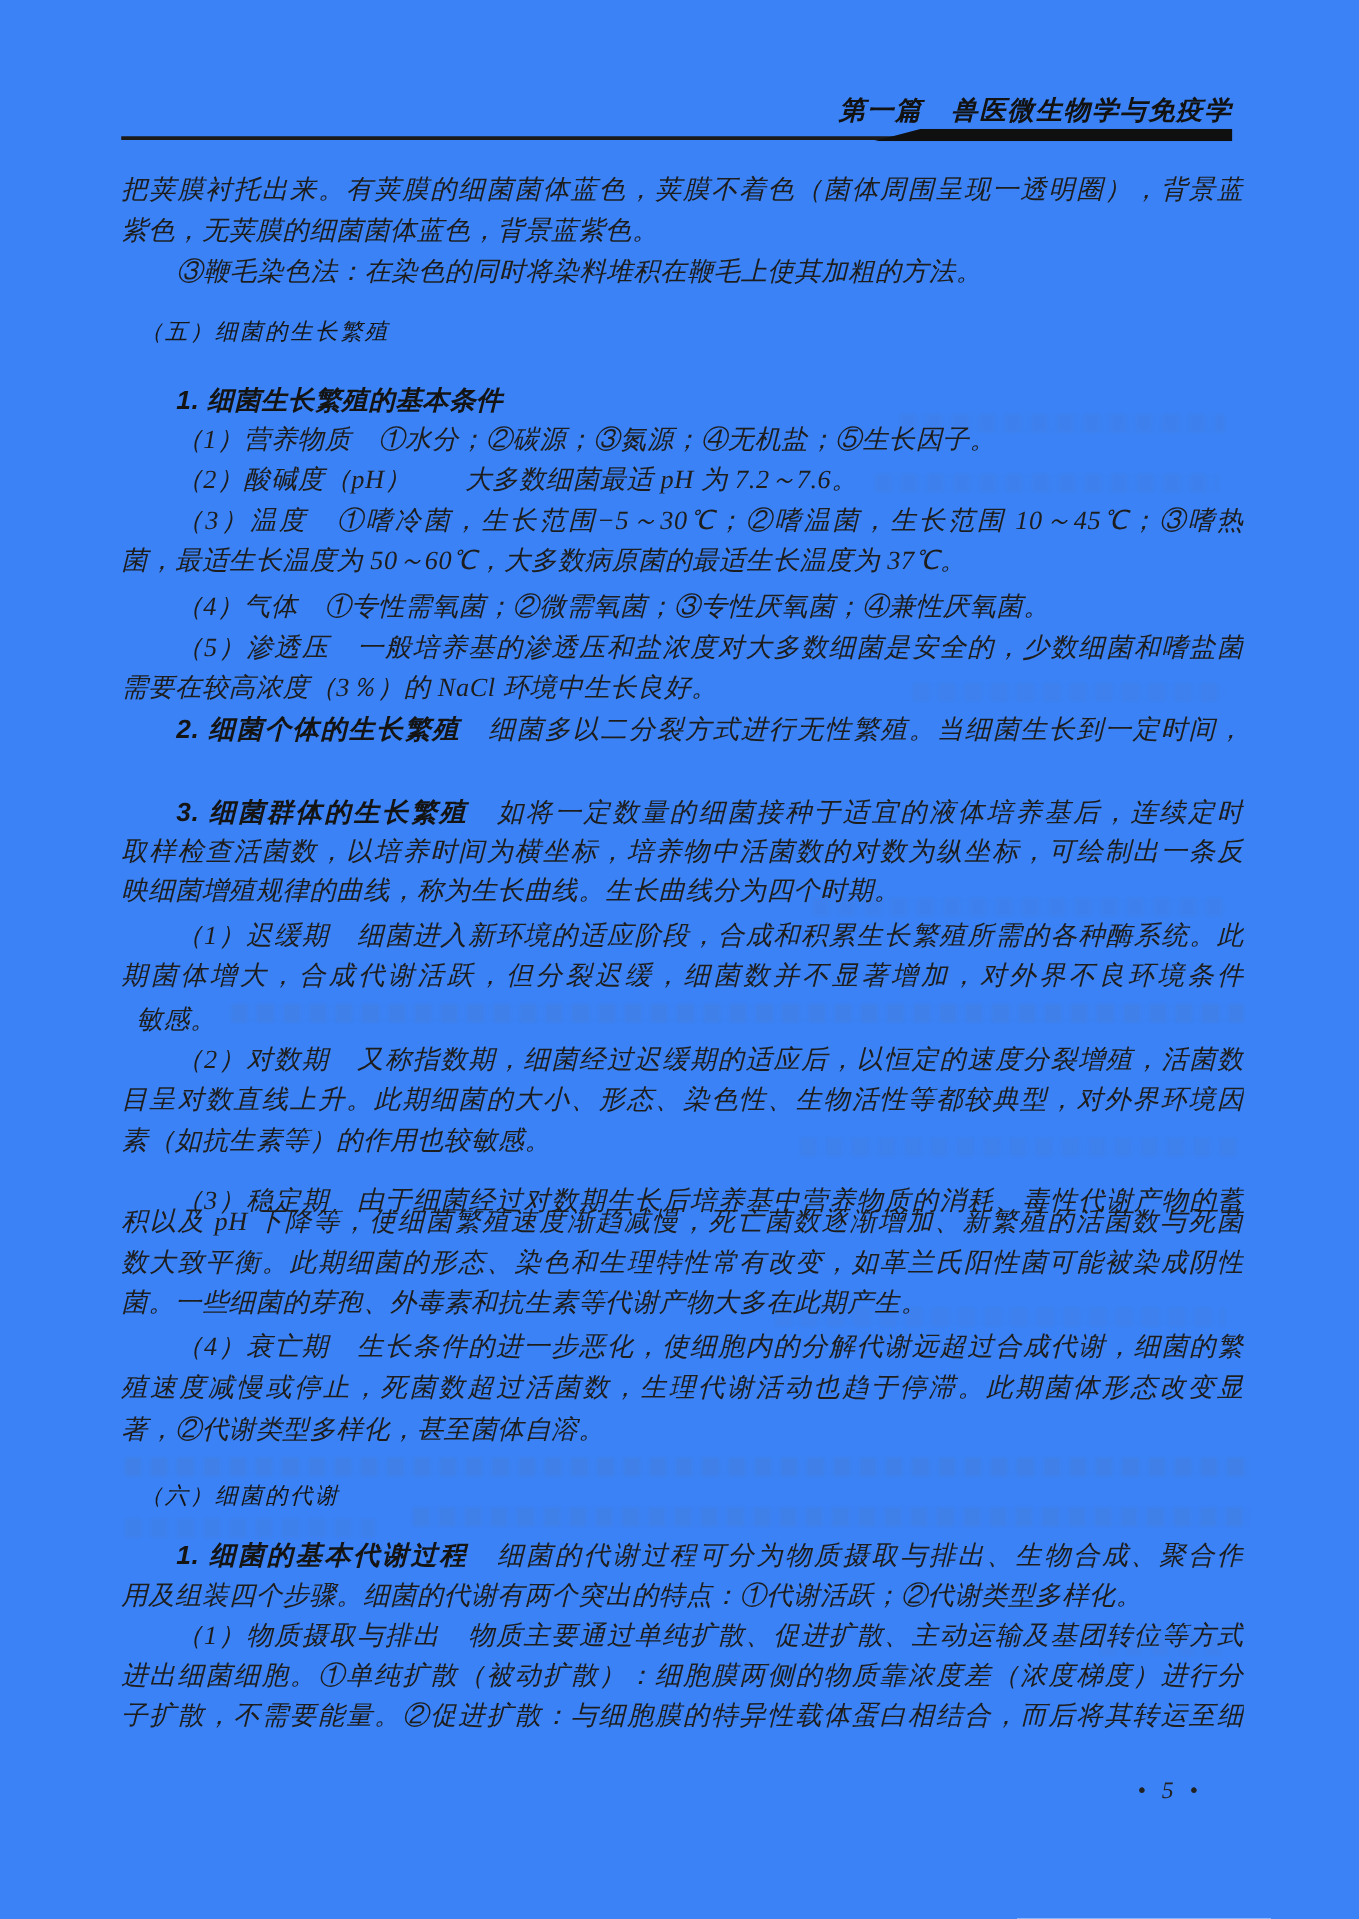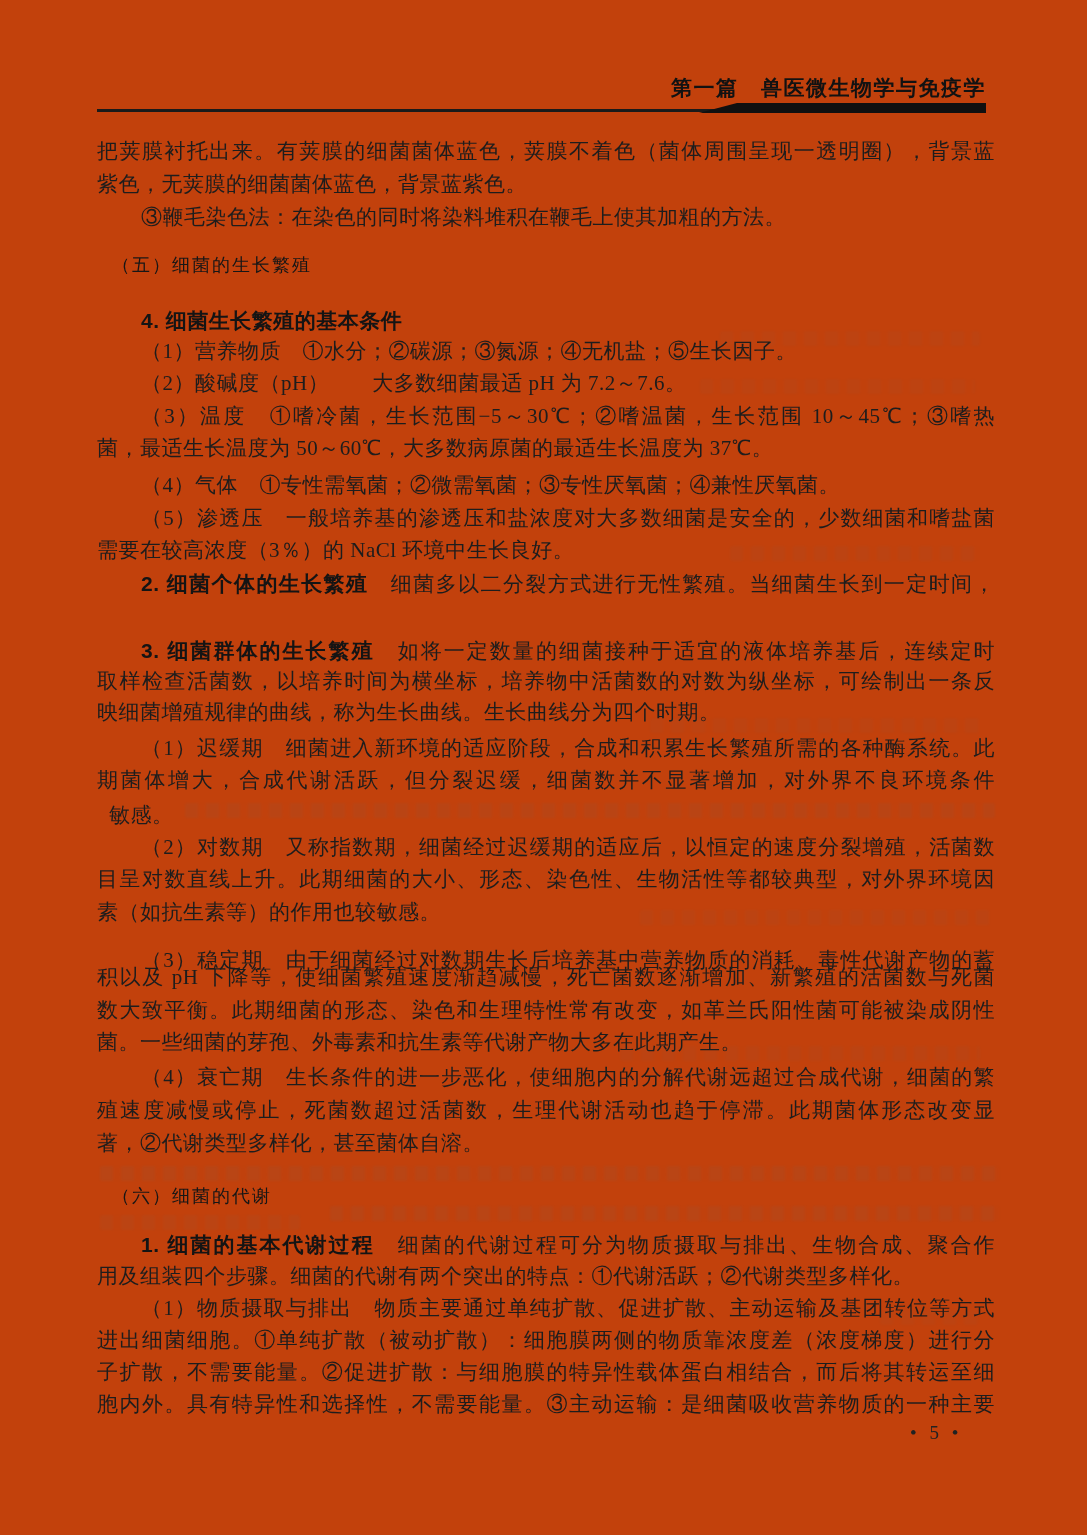--- a/index.html
+++ b/index.html
@@ -1,22 +1,23 @@
 <!DOCTYPE html>
 <html><head>
 <meta charset="utf-8">
 <style>
   html,body{margin:0;padding:0;background:#ffffff;}
   .page{
     position:relative;
     width:1087px;height:1535px;
-    background:#c2410c;
+    background:#3b82f6;
     font-family:"Liberation Serif", serif;
     color:#1d1d1d;
     overflow:hidden;
+    font-style:italic;
   }
   
   .header-title{
     position:absolute;
     top:74px;right:101px;
     font-family:"Liberation Sans", sans-serif;
     font-weight:bold;
     font-size:21px;
     letter-spacing:1.5px;
     color:#121212;
@@ -110,21 +111,21 @@
   <div class="ghost" style="top:1166px;left:100px;width:900px;opacity:.52;"></div>
   <div class="ghost" style="top:1206px;left:330px;width:670px;opacity:.50;"></div>
   <div class="ghost" style="top:1215px;left:100px;width:200px;opacity:.40;"></div>
   <div class="ghost" style="top:1310px;left:880px;width:100px;opacity:.28;"></div>
 
   <div class="text-area">
       <div class="line just" style="top: 138px;"><span>把荚膜衬托出来。有荚膜的细菌菌体蓝色，荚膜不着色（菌体周围呈现一透明圈），背景蓝</span></div>
       <div class="line" style="top: 171px;"><span>紫色，无荚膜的细菌菌体蓝色，背景蓝紫色。</span></div>
       <div class="line ind" style="top: 204px;"><span>③鞭毛染色法：在染色的同时将染料堆积在鞭毛上使其加粗的方法。</span></div>
       <div class="line h1" style="top: 249px;"><span>（五）细菌的生长繁殖</span></div>
-      <div class="line ind" style="top: 307px;"><span class="bp">4. 细菌生长繁殖的基本条件</span></div>
+      <div class="line ind" style="top: 307px;"><span class="bp">1. 细菌生长繁殖的基本条件</span></div>
       <div class="line ind" style="top: 338px;"><span>（1）营养物质　①水分；②碳源；③氮源；④无机盐；⑤生长因子。</span></div>
       <div class="line ind" style="top: 370px;"><span>（2）酸碱度（pH）　　大多数细菌最适 pH 为 7.2～7.6。</span></div>
       <div class="line ind just" style="top: 403px;"><span>（3）温度　①嗜冷菌，生长范围−5～30℃；②嗜温菌，生长范围 10～45℃；③嗜热</span></div>
       <div class="line" style="top: 435px;"><span>菌，最适生长温度为 50～60℃，大多数病原菌的最适生长温度为 37℃。</span></div>
       <div class="line ind" style="top: 472px;"><span>（4）气体　①专性需氧菌；②微需氧菌；③专性厌氧菌；④兼性厌氧菌。</span></div>
       <div class="line ind just" style="top: 505px;"><span>（5）渗透压　一般培养基的渗透压和盐浓度对大多数细菌是安全的，少数细菌和嗜盐菌</span></div>
       <div class="line" style="top: 537px;"><span>需要在较高浓度（3％）的 NaCl 环境中生长良好。</span></div>
       <div class="line ind just" style="top: 570px;"><span class="bp">2. 细菌个体的生长繁殖</span><span>　细菌多以二分裂方式进行无性繁殖。当细菌生长到一定时间，</span></div>
       <div class="line ind just" style="top: 637px;"><span class="bp">3. 细菌群体的生长繁殖</span><span>　如将一定数量的细菌接种于适宜的液体培养基后，连续定时</span></div>
       <div class="line just" style="top: 668px;"><span>取样检查活菌数，以培养时间为横坐标，培养物中活菌数的对数为纵坐标，可绘制出一条反</span></div>
@@ -141,17 +142,16 @@
       <div class="line" style="top: 1029px;"><span>菌。一些细菌的芽孢、外毒素和抗生素等代谢产物大多在此期产生。</span></div>
       <div class="line ind just" style="top: 1064px;"><span>（4）衰亡期　生长条件的进一步恶化，使细胞内的分解代谢远超过合成代谢，细菌的繁</span></div>
       <div class="line just" style="top: 1097px;"><span>殖速度减慢或停止，死菌数超过活菌数，生理代谢活动也趋于停滞。此期菌体形态改变显</span></div>
       <div class="line" style="top: 1130px;"><span>著，②代谢类型多样化，甚至菌体自溶。</span></div>
       <div class="line h1" style="top: 1180px;"><span>（六）细菌的代谢</span></div>
       <div class="line ind just" style="top: 1231px;"><span class="bp">1. 细菌的基本代谢过程</span><span>　细菌的代谢过程可分为物质摄取与排出、生物合成、聚合作</span></div>
       <div class="line" style="top: 1263px;"><span>用及组装四个步骤。细菌的代谢有两个突出的特点：①代谢活跃；②代谢类型多样化。</span></div>
       <div class="line ind just" style="top: 1295px;"><span>（1）物质摄取与排出　物质主要通过单纯扩散、促进扩散、主动运输及基团转位等方式</span></div>
       <div class="line just" style="top: 1327px;"><span>进出细菌细胞。①单纯扩散（被动扩散）：细胞膜两侧的物质靠浓度差（浓度梯度）进行分</span></div>
       <div class="line just" style="top: 1359px;"><span>子扩散，不需要能量。②促进扩散：与细胞膜的特异性载体蛋白相结合，而后将其转运至细</span></div>
-      <div class="line just" style="top: 1391px;"><span>胞内外。具有特异性和选择性，不需要能量。③主动运输：是细菌吸收营养物质的一种主要</span></div>
     </div>
 
   <div class="page-number">• 5 •</div>
 </div>
 
 </body></html>

